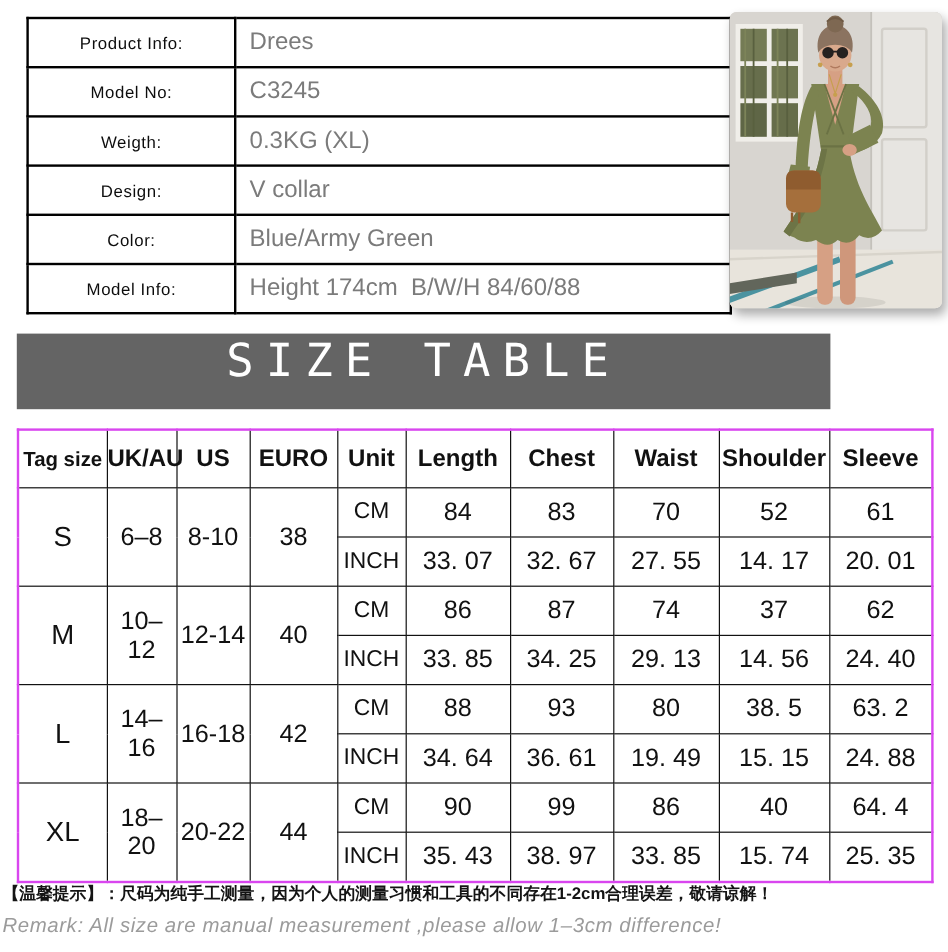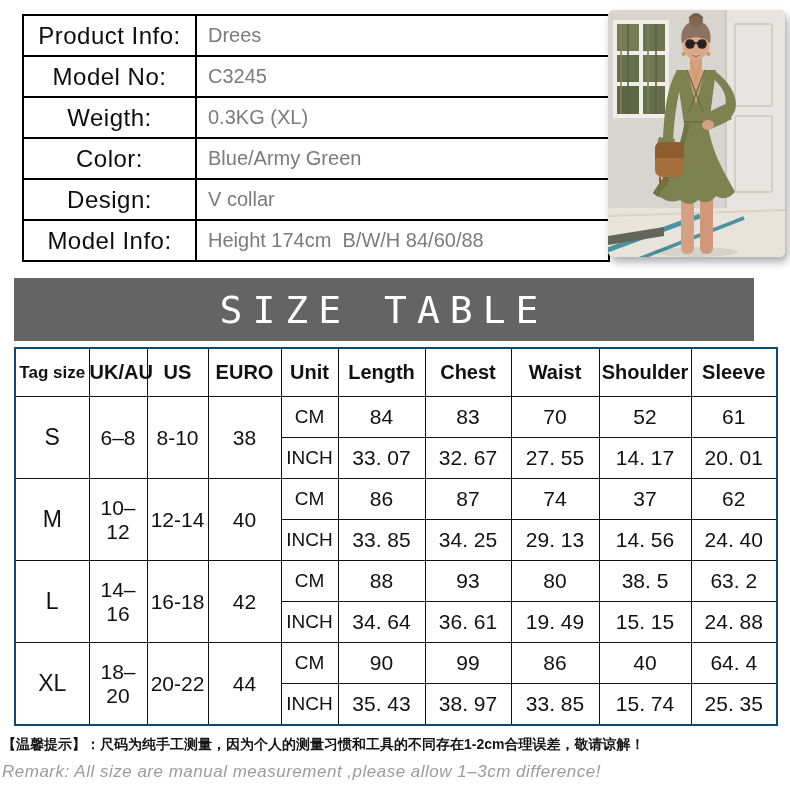--- a/index.html
+++ b/index.html
@@ -8,48 +8,48 @@
     font-family:"Liberation Sans", sans-serif;overflow:hidden;
   }
 
   
   .product-table{
     position:absolute;left:22px;top:14px;width:586px;height:248px;
     border-collapse:collapse;table-layout:fixed;
   }
   .product-table td{border:2px solid #000;vertical-align:middle;}
   .product-table .label-cell{
-    text-align:center;font-size:24px;color:#0d0d0d;letter-spacing:.5px;
+    text-align:center;font-size:14px;color:#0d0d0d;letter-spacing:.5px;
   }
   .product-table .value-cell{
     padding-left:11px;font-size:20px;color:#7b7b7b;white-space:pre;
   }
 
   
   .photo{
     position:absolute;left:608px;top:10px;width:177px;height:247px;
     border-radius:6px;overflow:hidden;
     box-shadow:3px 5px 9px rgba(0,0,0,.33);
     background:#d8d5d0;
   }
   .photo svg{display:block;}
 
   
   .size-band{
-    position:absolute;left:14px;top:278px;width:740px;height:63px;
+    position:absolute;left:14px;top:278px;width:678px;height:63px;
     background:#646464;color:#fff;
-    display:flex;align-items:center;justify-content:center;
+    display:flex;align-items:flex-start;justify-content:center;
     font-family:"DejaVu Sans Mono", monospace;
     font-size:38px;letter-spacing:10px;font-weight:500;
   }
 
   
   .size-table{
-    position:absolute;left:14px;top:347px;width:762px;
-    border-collapse:collapse;table-layout:fixed;border:2px solid #0c4a6e;
+    position:absolute;left:14px;top:357px;width:762px;
+    border-collapse:collapse;table-layout:fixed;border:2px solid #d946ef;
   }
   .size-table th,.size-table td{
     border:1.5px solid #121212;text-align:center;vertical-align:middle;
     padding:0;color:#111;
   }
   .size-table thead th{height:47px;font-size:20px;font-weight:600;}
   .size-table thead th.th-small{font-size:17px;}
   .size-table td{height:40px;font-size:21px;font-weight:400;}
   .size-table td.tag-cell{font-size:23px;}
   .size-table td.unit-cell{font-size:19px;}
@@ -79,26 +79,26 @@
     </tr>
     <tr>
       <td class="label-cell">Model No:</td>
       <td class="value-cell">C3245</td>
     </tr>
     <tr>
       <td class="label-cell">Weigth:</td>
       <td class="value-cell">0.3KG (XL)</td>
     </tr>
     <tr>
+      <td class="label-cell">Design:</td>
+      <td class="value-cell">V collar</td>
+    </tr>
+    <tr>
       <td class="label-cell">Color:</td>
       <td class="value-cell">Blue/Army Green</td>
-    </tr>
-    <tr>
-      <td class="label-cell">Design:</td>
-      <td class="value-cell">V collar</td>
     </tr>
     <tr>
       <td class="label-cell">Model Info:</td>
       <td class="value-cell">Height 174cm  B/W/H 84/60/88</td>
     </tr>
   </tbody>
 </table>
 
 <div class="photo">
   <svg width="177" height="247" viewBox="0 0 177 247" xmlns="http://www.w3.org/2000/svg">

